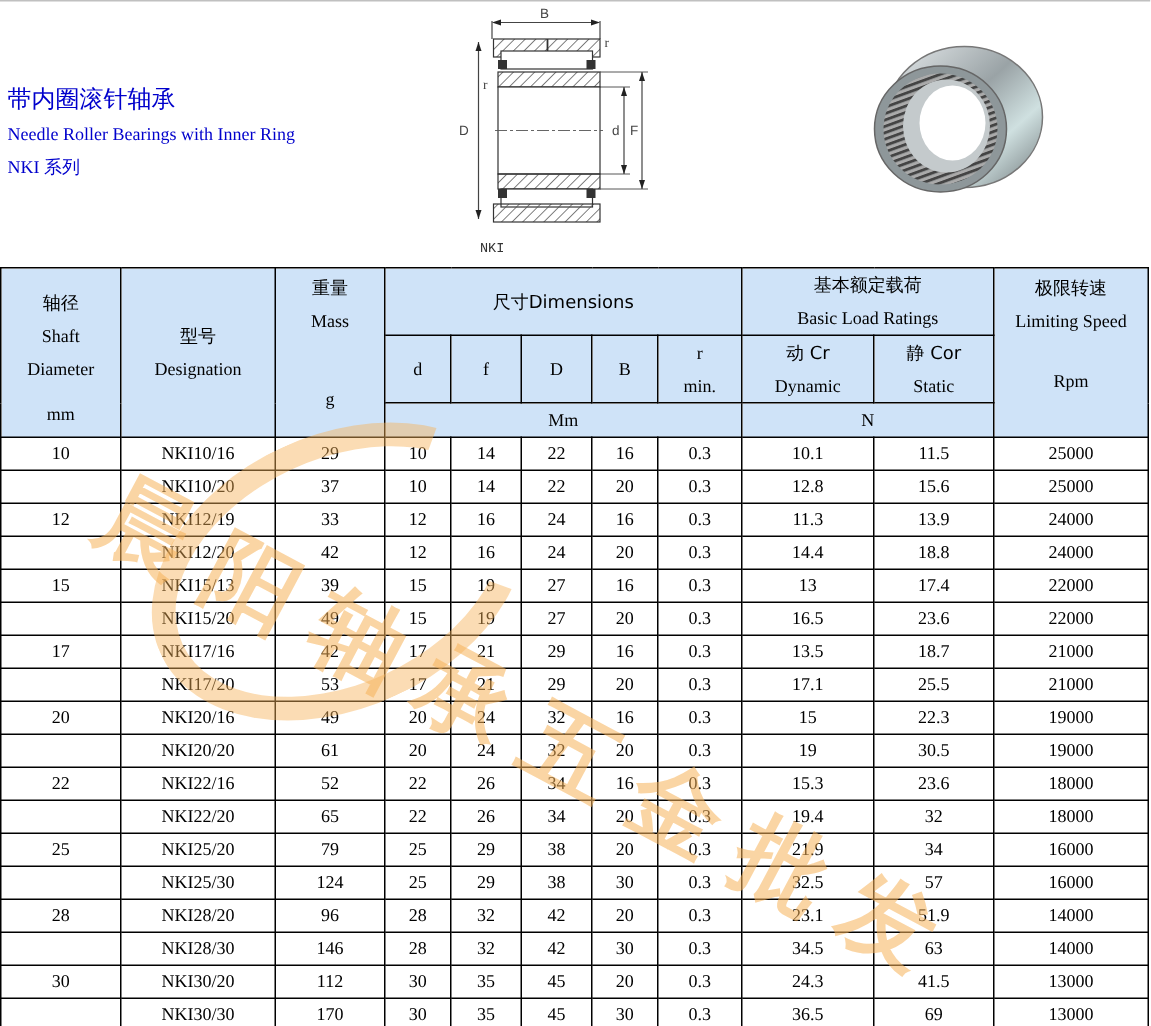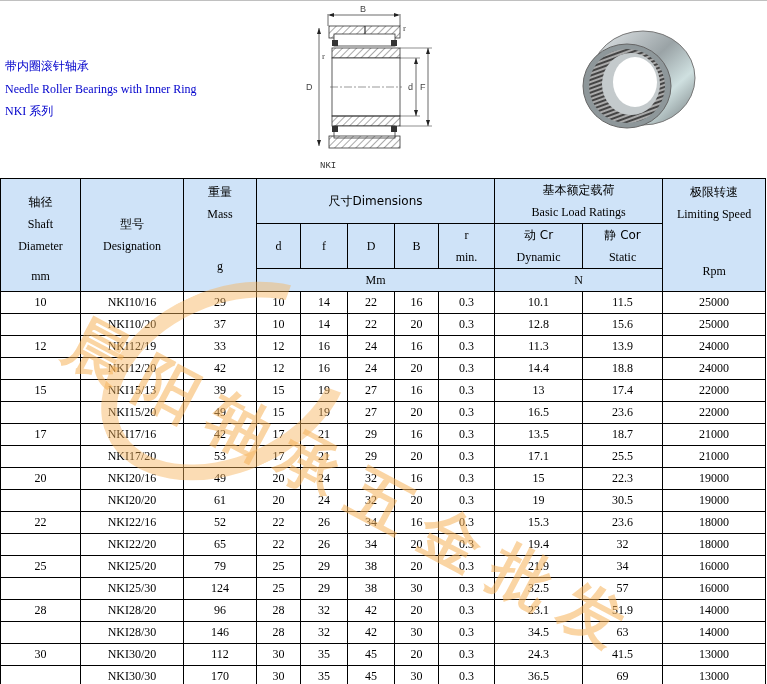--- a/index.html
+++ b/index.html
@@ -1,20 +1,20 @@
 <!DOCTYPE html>
 <html><head>
 <meta charset="utf-8">
 <style>
   html, body { margin:0; padding:0; }
   body { width:767px; height:684px; background:#ffffff; position:relative; overflow:hidden;
          font-family:"Liberation Serif","DejaVu Serif",serif; }
   .topline { position:absolute; left:0; top:0; width:767px; height:1px; background:#c0c0c0; }
   .title-block { position:absolute; left:5px; top:56px; color:#0000cc; font-size:12px; line-height:22px; }
-  .title-block .zh { font-family:Liberation Mono, monospace; font-size:12px; }
+  .title-block .zh { font-family:Liberation Serif, serif; font-size:16px; }
   .diagram { position:absolute; left:296px; top:2px; width:140px; height:170px; }
   .photo { position:absolute; left:565px; top:20px; width:140px; height:125px; }
   table.spec { position:absolute; left:0; top:178px; border-collapse:collapse; table-layout:fixed; width:766px;
                font-size:12px; color:#000; }
   table.spec td, table.spec th { border:1px solid #000; text-align:center; padding:0; font-weight:normal;
                                  overflow:hidden; white-space:nowrap; }
   table.spec th { background:#cfe3f8; line-height:22px; }
   table.spec td { height:21px; line-height:21px; background:transparent; }
   .zh { font-family:"DejaVu Sans",sans-serif; }
   .watermark { position:absolute; left:90px; top:300px; width:700px; height:300px; pointer-events:none;
@@ -142,21 +142,21 @@
         <div style="margin-top:30px">g</div>
       </th>
       <th colspan="5"><span class="zh">尺寸Dimensions</span></th>
       <th colspan="2">
         <div class="zh">基本额定载荷</div>
         <div>Basic Load Ratings</div>
       </th>
       <th rowspan="3" style="vertical-align:top;padding-top:2px">
         <div class="zh">极限转速</div>
         <div>Limiting Speed</div>
-        <div style="margin-top:35px">Rpm</div>
+        <div style="margin-top:18px">Rpm</div>
       </th>
     </tr>
     <tr style="height:43px">
       <th>d</th>
       <th>f</th>
       <th>D</th>
       <th>B</th>
       <th>
         <div>r</div>
         <div>min.</div>

